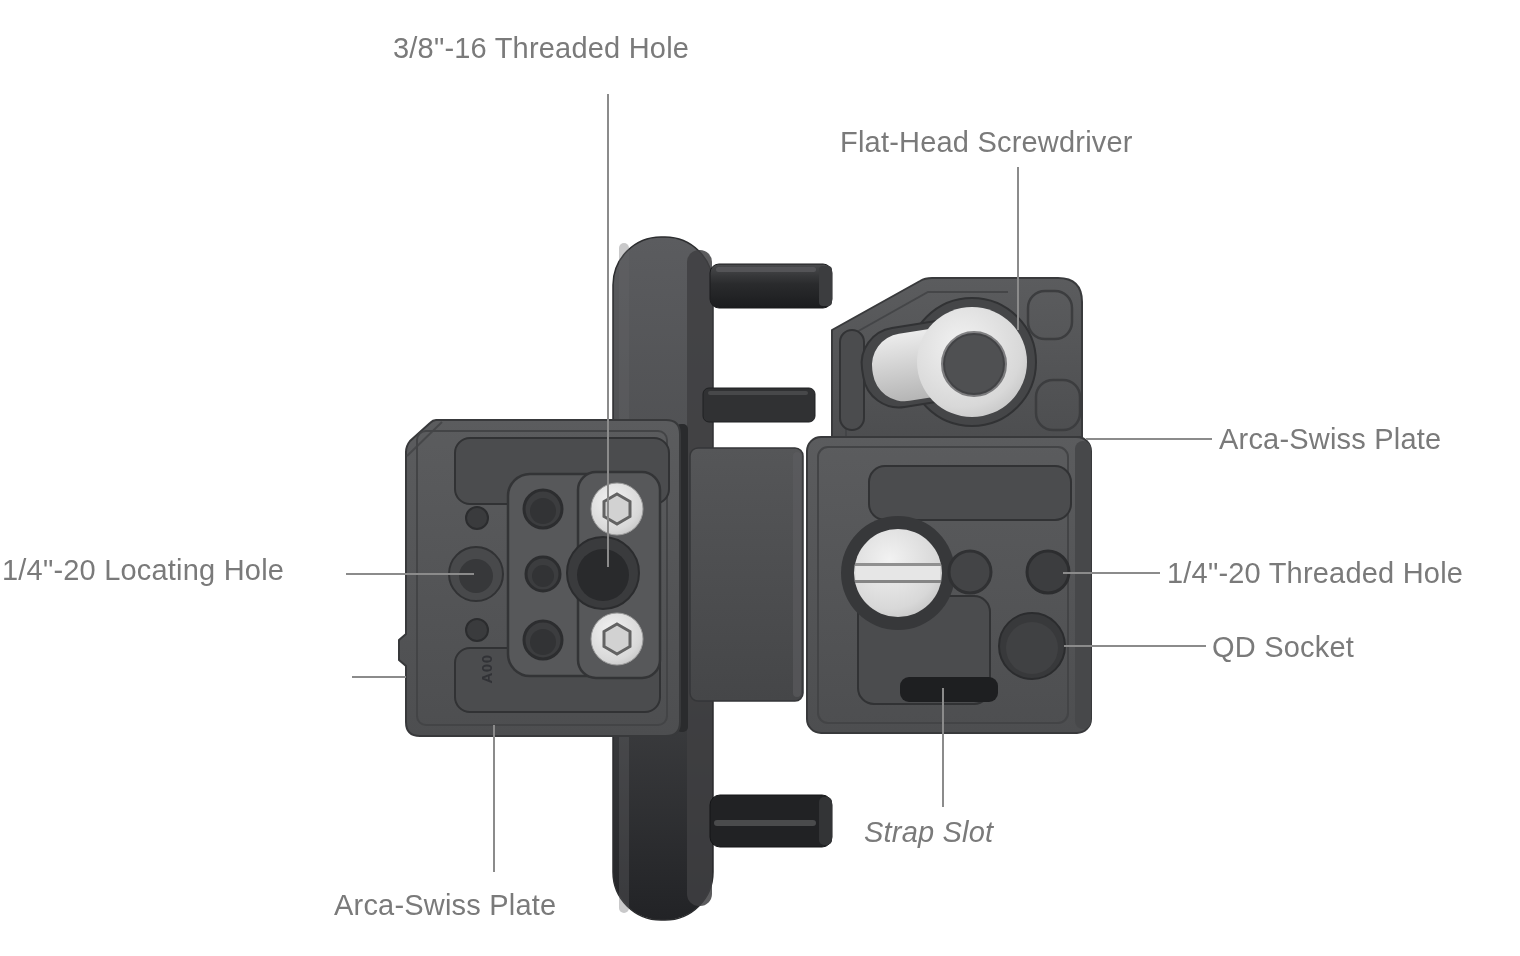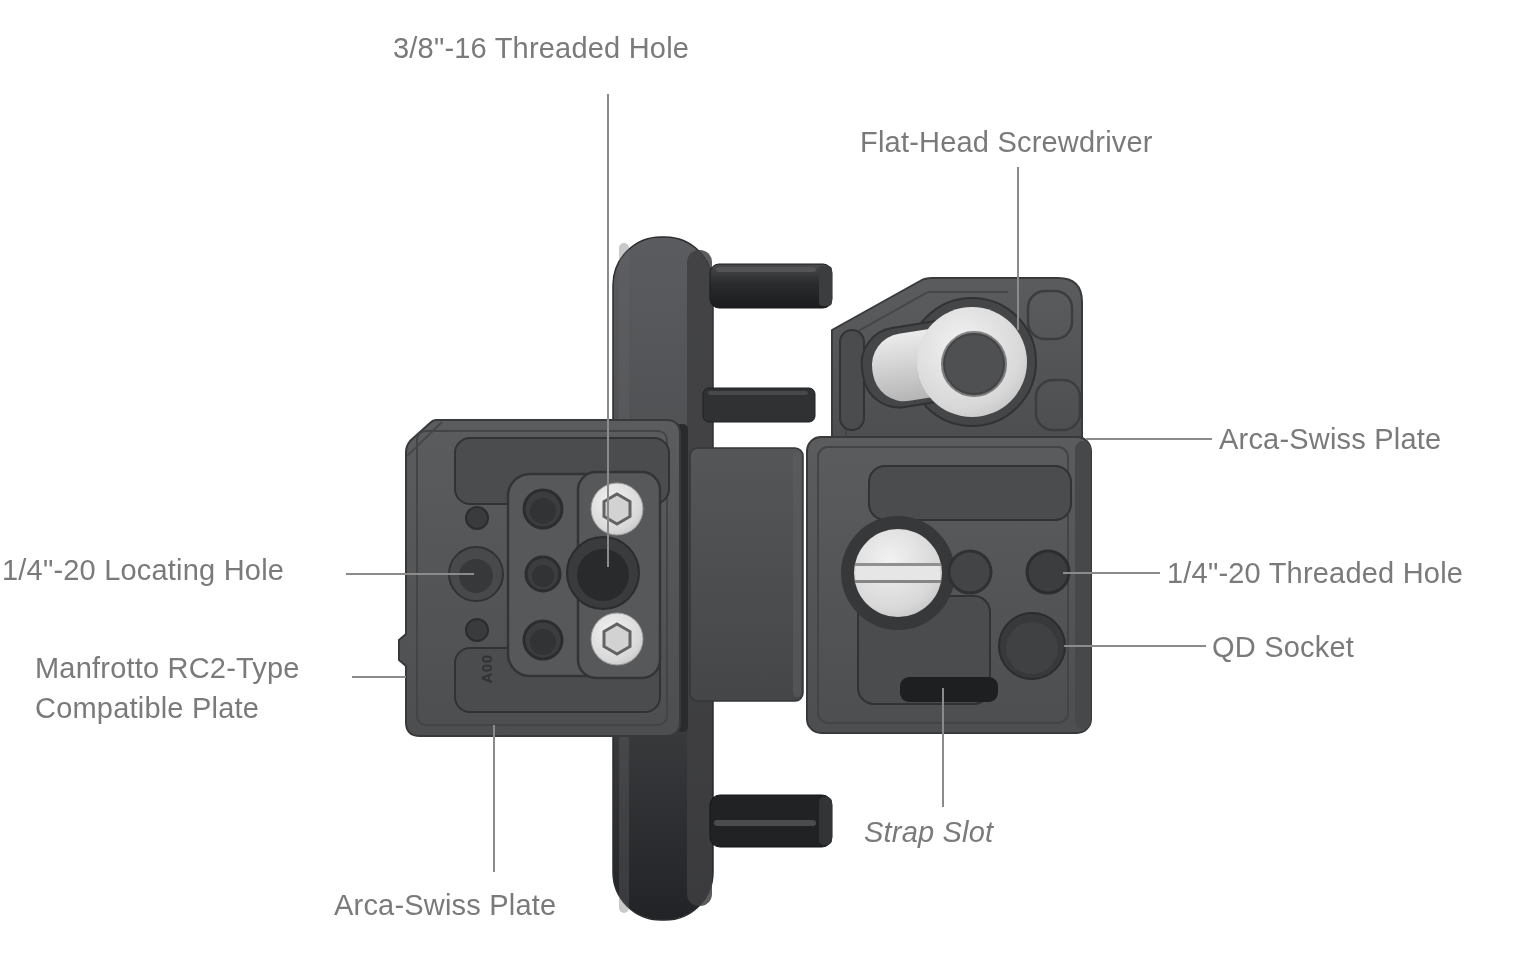--- a/index.html
+++ b/index.html
@@ -159,25 +159,21 @@
       <line x1="1063" y1="573" x2="1160" y2="573"></line>
       <line x1="1064" y1="646" x2="1206" y2="646"></line>
       <line x1="346" y1="574" x2="474" y2="574"></line>
       <line x1="352" y1="677" x2="406" y2="677"></line>
       <line x1="494" y1="725" x2="494" y2="872"></line>
       <line x1="943" y1="688" x2="943" y2="807"></line>
     </g>
   </svg>
 
   <div class="callout" style="left:393px;top:28px;">3/8"-16 Threaded Hole</div>
-  <div class="callout" style="left:860px;top:122px;text-align:center;">Flat-Head Screwdriver</div>
+  <div class="callout" style="left:840px;top:122px;text-align:center;">Flat-Head Screwdriver</div>
   <div class="callout" style="left:1219px;top:419px;">Arca-Swiss Plate</div>
   <div class="callout" style="left:1167px;top:553px;">1/4"-20 Threaded Hole</div>
   <div class="callout" style="left:1212px;top:627px;">QD Socket</div>
   <div class="callout" style="left:2px;top:550px;">1/4"-20 Locating Hole</div>
-  <div class="callout" style="left:35px;top:648px;">
-    <div>Manfrotto RC2-Type</div>
-    <div>Compatible Plate</div>
-  </div>
   <div class="callout" style="left:334px;top:885px;">Arca-Swiss Plate</div>
   <div class="callout" style="left:864px;top:812px;font-style:italic;">Strap Slot</div>
 
 </div>
 
 </body></html>

